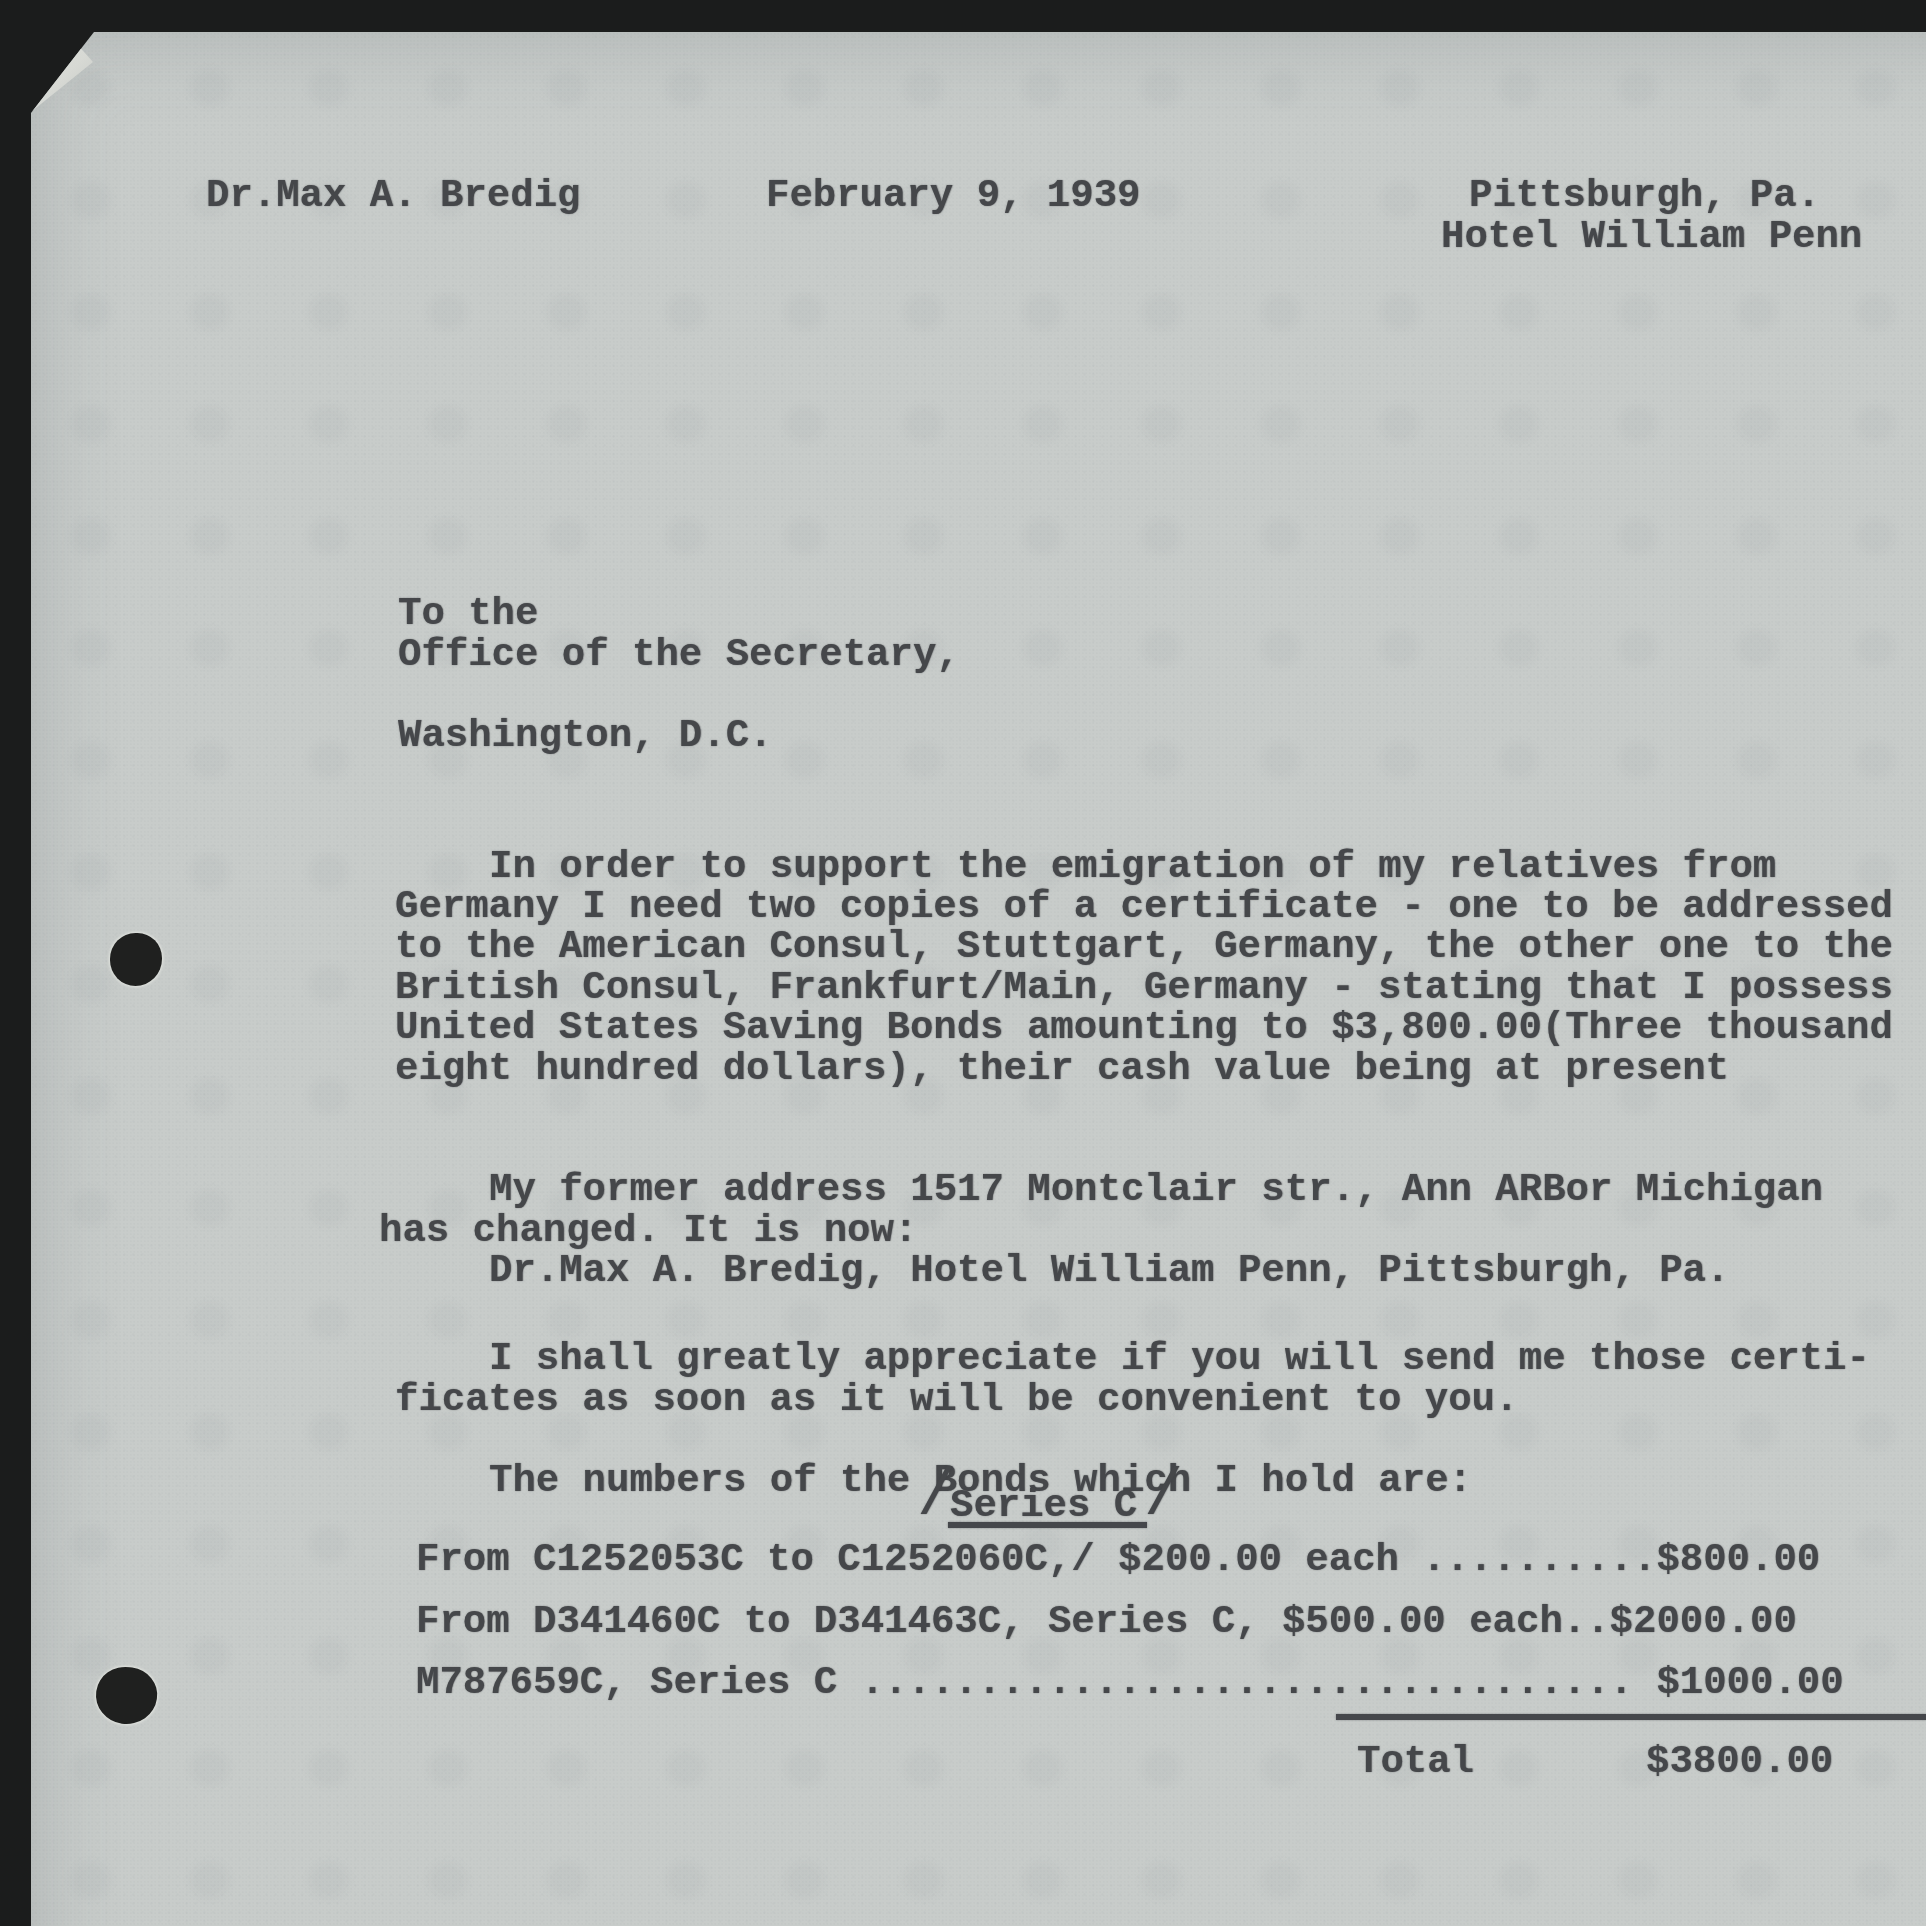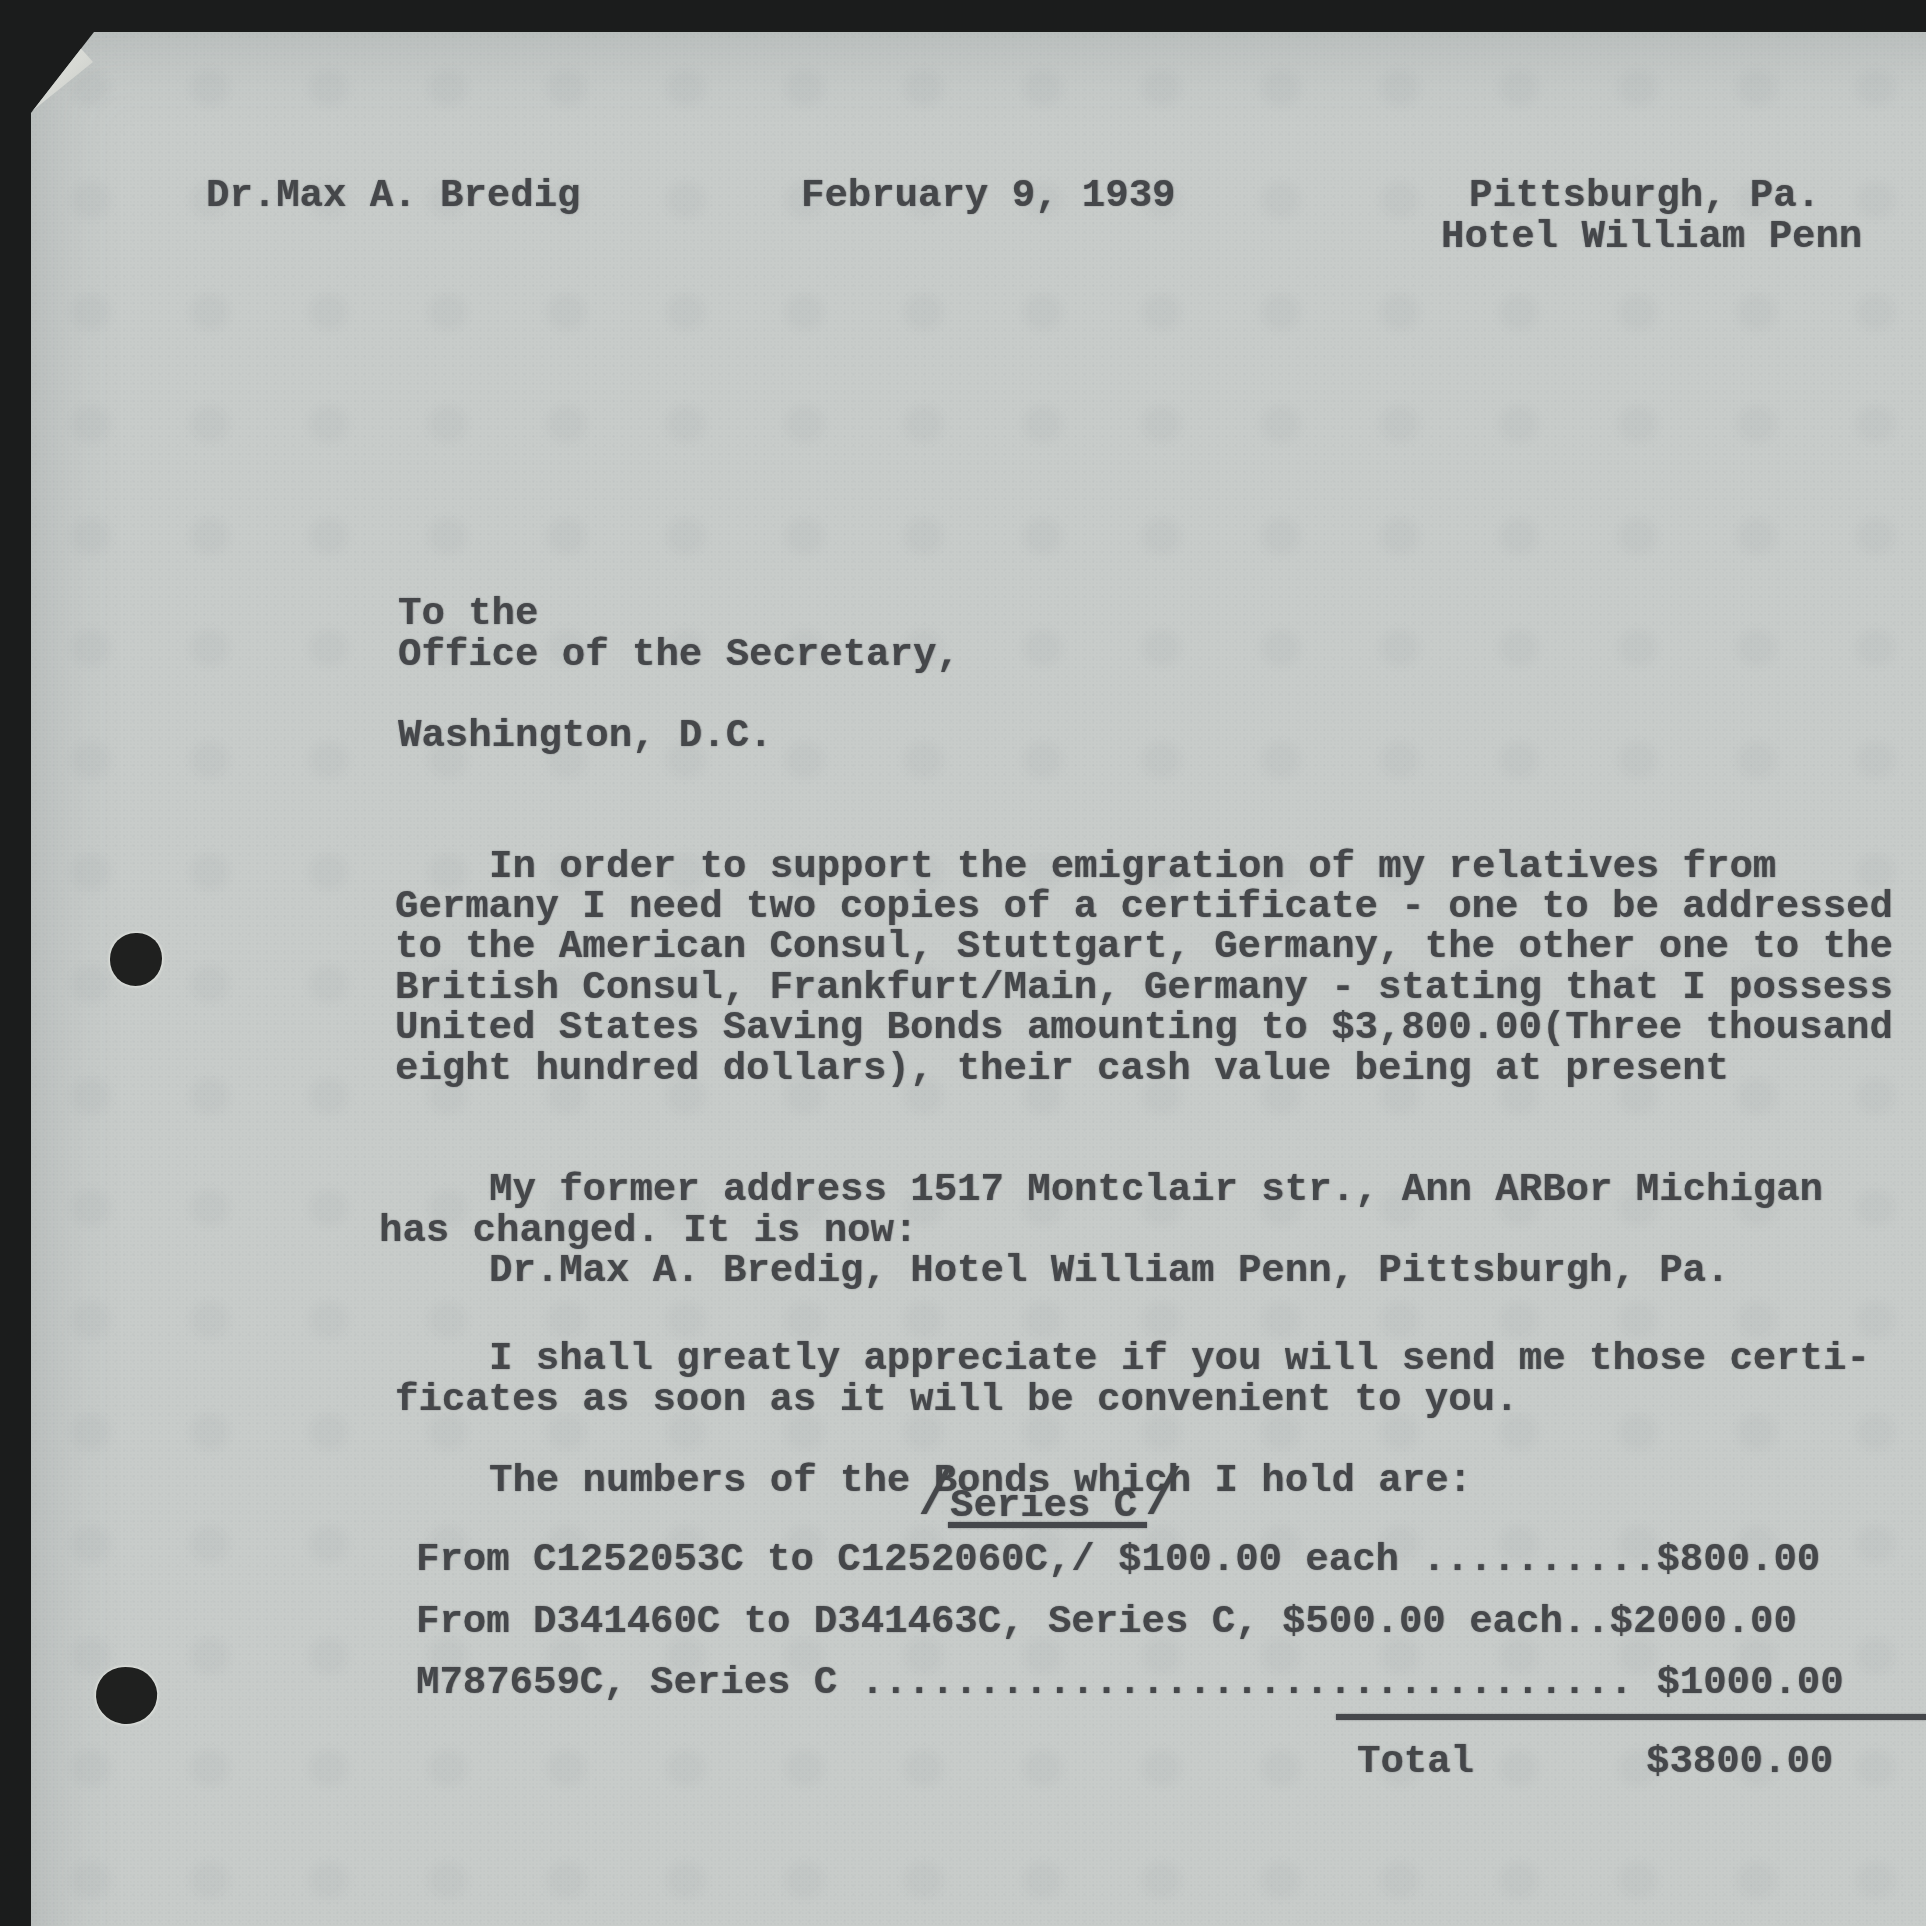--- a/index.html
+++ b/index.html
@@ -83,21 +83,21 @@
 <body>
 
 <div id="page">
   <div id="paper">
 
     <div id="flap"></div>
     <div id="hole-top" class="hole"></div>
     <div id="hole-bottom" class="hole"></div>
 
     <div class="tl" style="left:175px; top:145px;">Dr.Max A. Bredig</div>
-    <div class="tl" style="left:770px; top:145px;">February 9, 1939</div>
+    <div class="tl" style="left:735px; top:145px;">February 9, 1939</div>
     <div class="tl" style="left:1410px; top:145px;margin-left:28px;">Pittsburgh, Pa.</div>
     <div class="tl" style="left:1410px; top:186px;">Hotel William Penn</div>
 
     <div class="tl" style="left:367px; top:563px;">To the</div>
     <div class="tl" style="left:367px; top:604px;">Office of the Secretary,</div>
     <div class="tl" style="left:367px; top:685px;">Washington, D.C.</div>
 
     <div class="tl" style="left:458px; top:816px;">In order to support the emigration of my relatives from</div>
     <div class="tl" style="left:364px;  top:856px;">Germany I need two copies of a certificate - one to be addressed</div>
     <div class="tl" style="left:364px;  top:896px;">to the American Consul, Stuttgart, Germany, the other one to the</div>
@@ -113,21 +113,21 @@
     <div class="tl" style="left:458px; top:1289px;margin-top:19px;">I shall greatly appreciate if you will send me those certi-</div>
     <div class="tl" style="left:364px;  top:1349px;">ficates as soon as it will be convenient to you.</div>
 
     <div class="tl" style="left:458px; top:1430px;">The numbers of the Bonds which I hold are:</div>
 
     <div class="tl big-slash" style="left:886px; top:1435px;">/</div>
     <div class="tl" style="left:919px; top:1455px;">Series C</div>
     <div class="tl big-slash" style="left:1113px; top:1435px;">/</div>
     <div id="series-underline" class="ink-rule"></div>
 
-    <div class="tl" style="left:385px; top:1509px;">From C1252053C to C1252060C,/ $100.00 each ..........$800.00</div>
+    <div class="tl" style="left:385px; top:1509px;">From C1252053C to C1252060C,/ $200.00 each ..........$800.00</div>
     <div class="tl" style="left:385px; top:1571px;">From D341460C to D341463C, Series C, $500.00 each..$2000.00</div>
     <div class="tl" style="left:385px; top:1632px;">M787659C, Series C ................................. $1000.00</div>
 
     <div id="total-rule" class="ink-rule"></div>
     <div class="tl" style="left:1326px; top:1711px;">Total</div>
     <div class="tl" style="left:1615px; top:1711px;">$3800.00</div>
 
   </div>
 </div>
 

